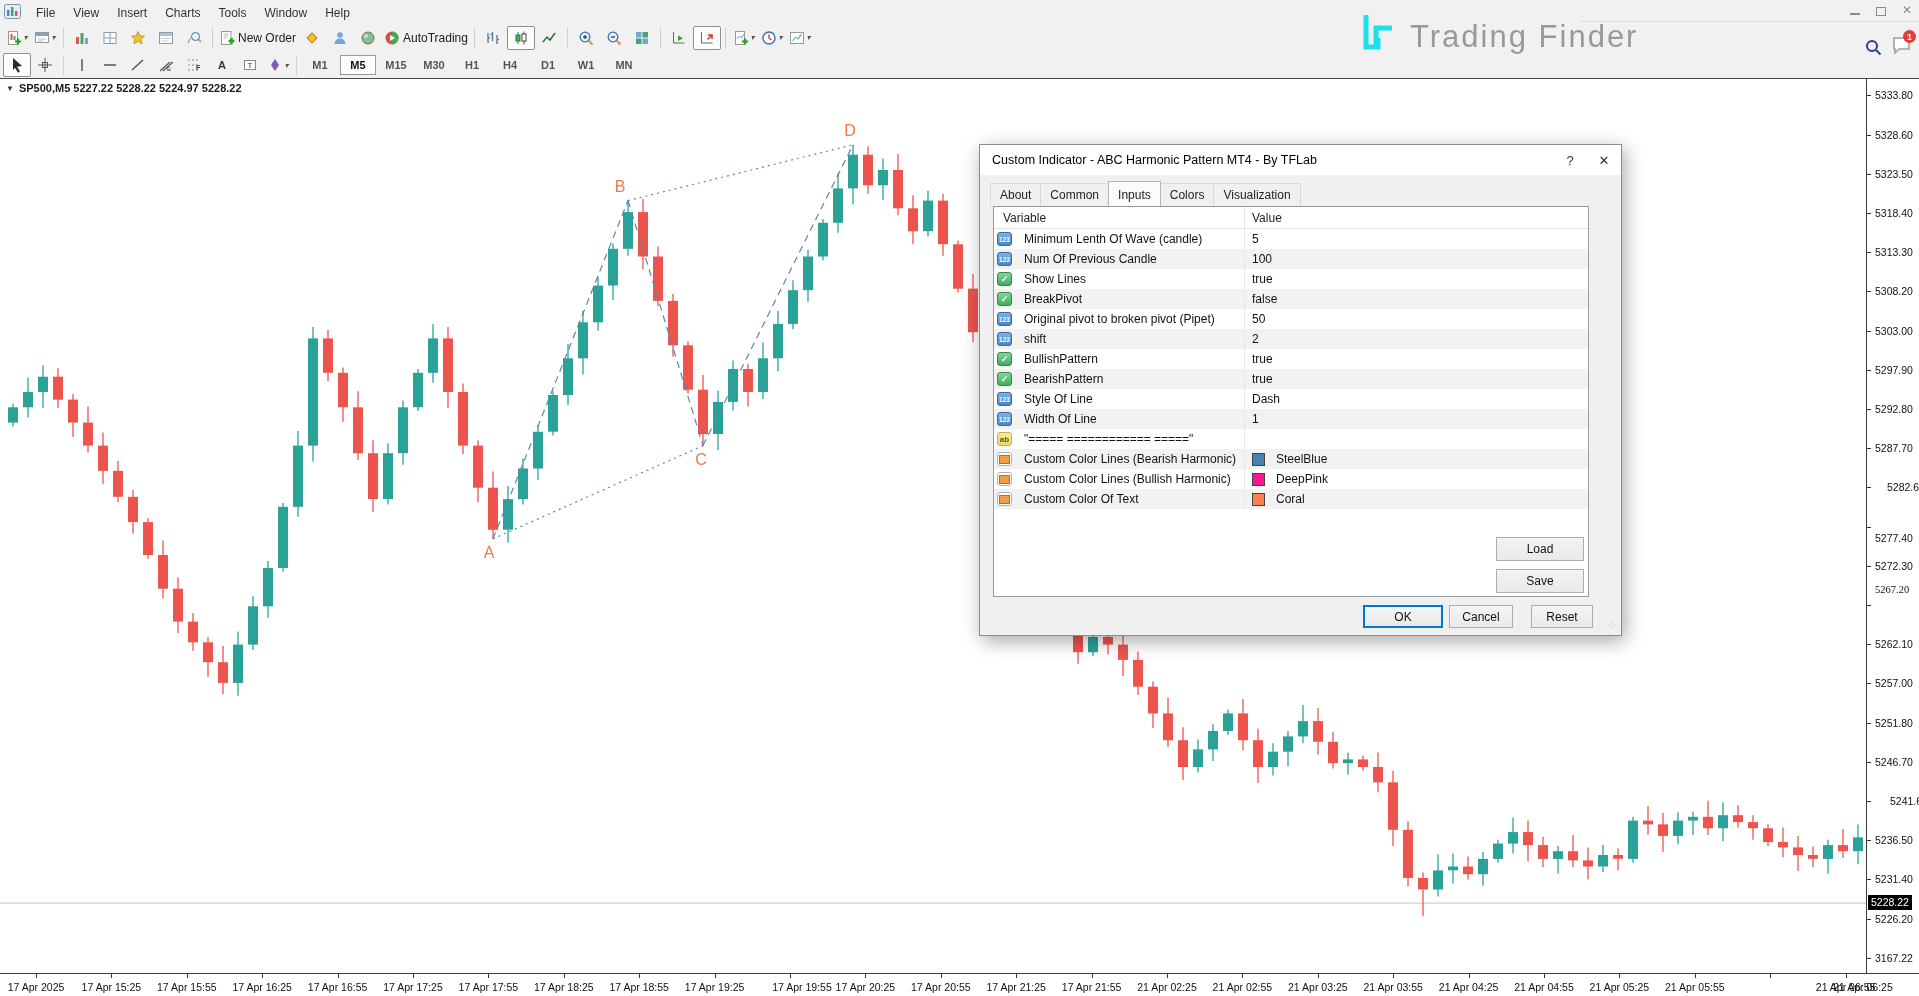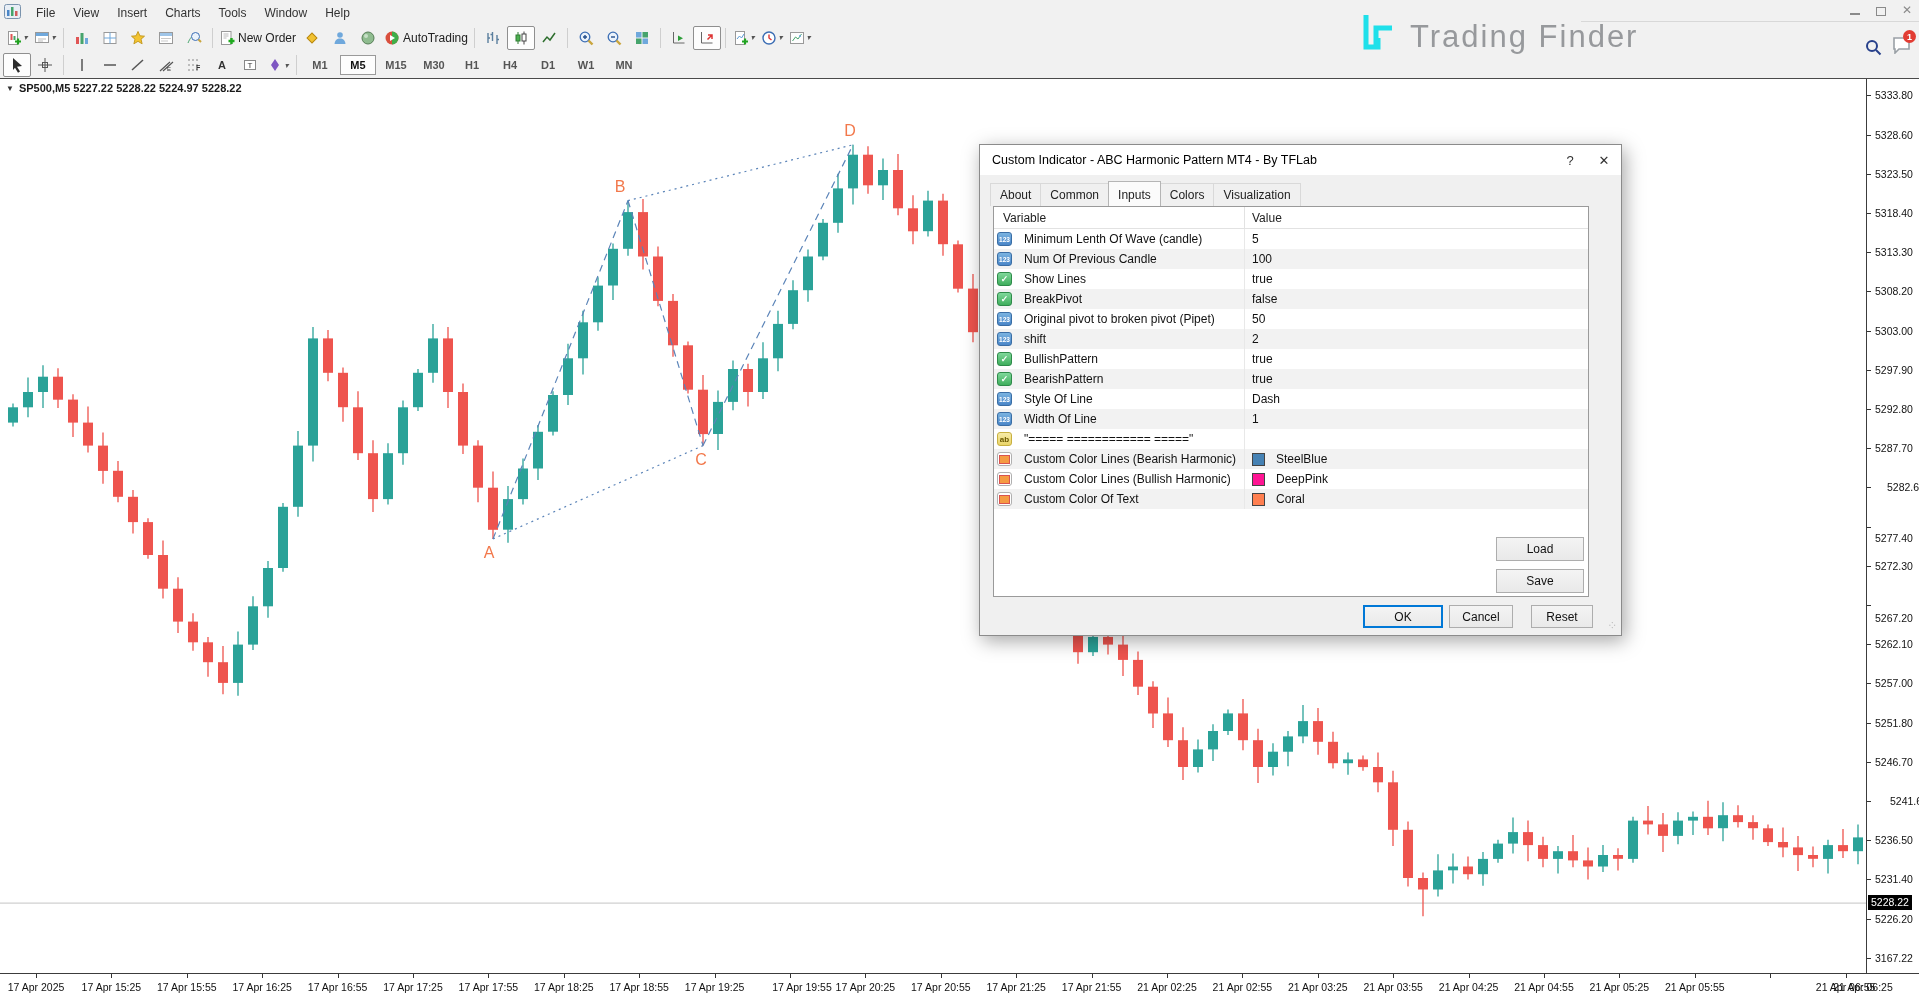--- a/index.html
+++ b/index.html
@@ -650,21 +650,21 @@
       <div class="ptick" style="top: 323.814px;">5292.80</div>
       <div class="pmark" style="top: 368.849px;"></div>
       <div class="ptick" style="top: 362.849px;">5287.70</div>
       <div class="pmark" style="top: 407.885px;"></div>
       <div class="ptick" style="top: 401.885px; padding-left: 12px;">5282.60</div>
       <div class="pmark" style="top: 447.686px;"></div>
       <div class="ptick" style="top: 441.686px; margin-top: 11px;">5277.40</div>
       <div class="pmark" style="top: 486.721px;"></div>
       <div class="ptick" style="top: 480.721px;">5272.30</div>
       <div class="pmark" style="top: 525.756px;"></div>
-      <div class="ptick" style="top: 533px;">5267.20</div>
+      <div class="ptick" style="top: 505px; font-family: Liberation Serif, serif;">5267.20</div>
       <div class="pmark" style="top: 564.792px;"></div>
       <div class="ptick" style="top: 558.792px;">5262.10</div>
       <div class="pmark" style="top: 603.827px;"></div>
       <div class="ptick" style="top: 597.827px;">5257.00</div>
       <div class="pmark" style="top: 643.628px;"></div>
       <div class="ptick" style="top: 637.628px;">5251.80</div>
       <div class="pmark" style="top: 682.663px;"></div>
       <div class="ptick" style="top: 676.663px;">5246.70</div>
       <div class="pmark" style="top: 721.699px;"></div>
       <div class="ptick" style="top: 715.699px; padding-left: 15px;">5241.60</div>

